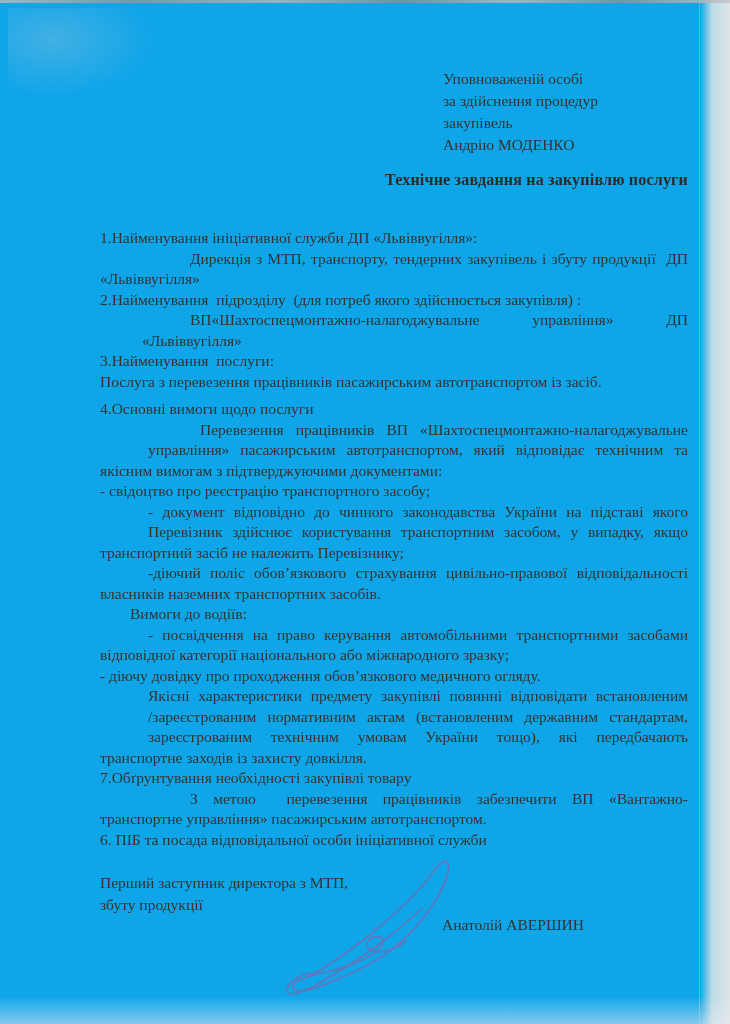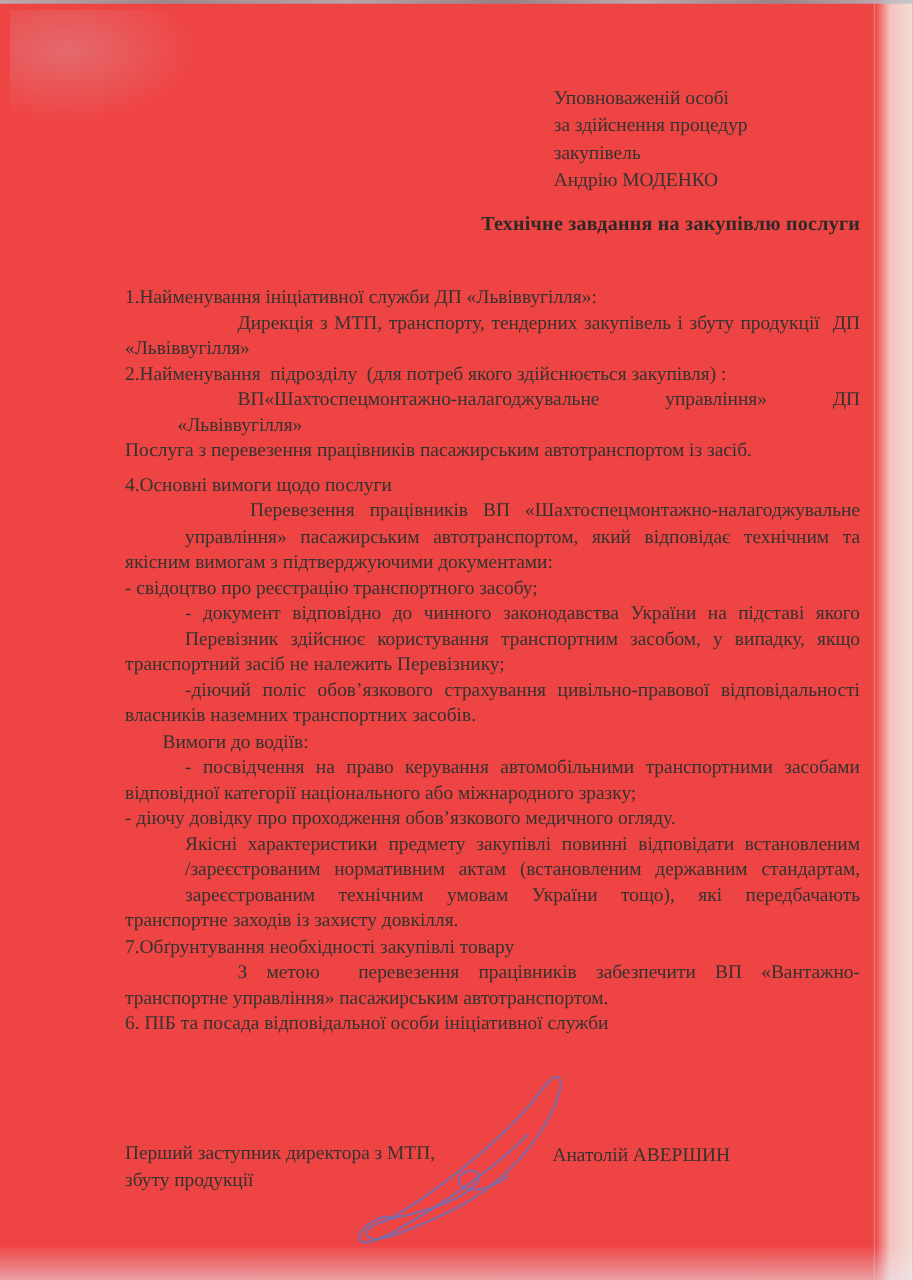--- a/index.html
+++ b/index.html
@@ -46,42 +46,42 @@
     color: #2c2a26; letter-spacing: .2px;
   }
   .doc-body {
     position: absolute; left: 100px; top: 228px; width: 588px;
     font-size: 15.5px; line-height: 20.5px;
   }
   .bline { min-height: 20.5px; white-space: normal; }
   .bline.stretch { text-align: justify; text-align-last: justify; margin-left: 48px; }
   .sig-block {
     position: absolute; left: 100px; top: 872px;
-    font-size: 15.5px; line-height: 22px; margin-top: 40px;
+    font-size: 15.5px; line-height: 22px;
   }
   .signer-name {
     position: absolute; left: 442px; top: 916px;
     font-size: 15.5px;
   }
   .sig-ink {
     position: absolute; left: 276px; top: 846px; width: 186px; height: 152px;
     pointer-events: none;
   }
   .sig-ink path {
     fill: none;
     stroke-width: 1.7;
     stroke-linecap: round;
     stroke-linejoin: round;
     opacity: .88;
   }
 </style>
 </head>
 <body>
 
-<div class="page" style="background: #ef4444; color: rgb(53, 51, 47);">
+<div class="page" style="background: #0ea5e9; color: rgb(53, 51, 47);">
 
   <div class="corner-smudge"></div>
   <div class="right-shade"></div>
   <div class="right-crease"></div>
   <div class="bottom-shade"></div>
   <div class="top-edge"></div>
 
   <div class="recipient">
     <div>Уповноваженій особі</div>
     <div>за здійснення процедур</div>
@@ -91,20 +91,21 @@
 
   <div class="doc-title">Технічне завдання на закупівлю послуги</div>
 
   <div class="doc-body">
       <div class="bline">1.Найменування ініціативної служби ДП «Львіввугілля»:</div>
       <div class="bline stretch" style="padding-left: 42px;">Дирекція з МТП, транспорту, тендерних закупівель і збуту продукції&nbsp; ДП</div>
       <div class="bline">«Львіввугілля»</div>
       <div class="bline">2.Найменування&nbsp; підрозділу&nbsp; (для потреб якого здійснюється закупівля) :</div>
       <div class="bline stretch" style="padding-left: 42px;">ВП«Шахтоспецмонтажно-налагоджувальне управління» ДП</div>
       <div class="bline" style="padding-left: 42px;">«Львіввугілля»</div>
+      <div class="bline">3.Найменування&nbsp; послуги:</div>
       <div class="bline">Послуга з перевезення працівників пасажирським автотранспортом із засіб.</div>
       <div class="bline" style="margin-top: 7px;">4.Основні вимоги щодо послуги</div>
       <div class="bline stretch" style="padding-left: 52px;">Перевезення працівників ВП «Шахтоспецмонтажно-налагоджувальне</div>
       <div class="bline stretch">управління» пасажирським автотранспортом, який відповідає технічним та</div>
       <div class="bline">якісним вимогам з підтверджуючими документами:</div>
       <div class="bline">- свідоцтво про реєстрацію транспортного засобу;</div>
       <div class="bline stretch">- документ відповідно до чинного законодавства України на підставі якого</div>
       <div class="bline stretch">Перевізник здійснює користування транспортним засобом, у випадку, якщо</div>
       <div class="bline">транспортний засіб не належить Перевізнику;</div>
       <div class="bline stretch">-діючий поліс обов’язкового страхування цивільно-правової відповідальності</div>

